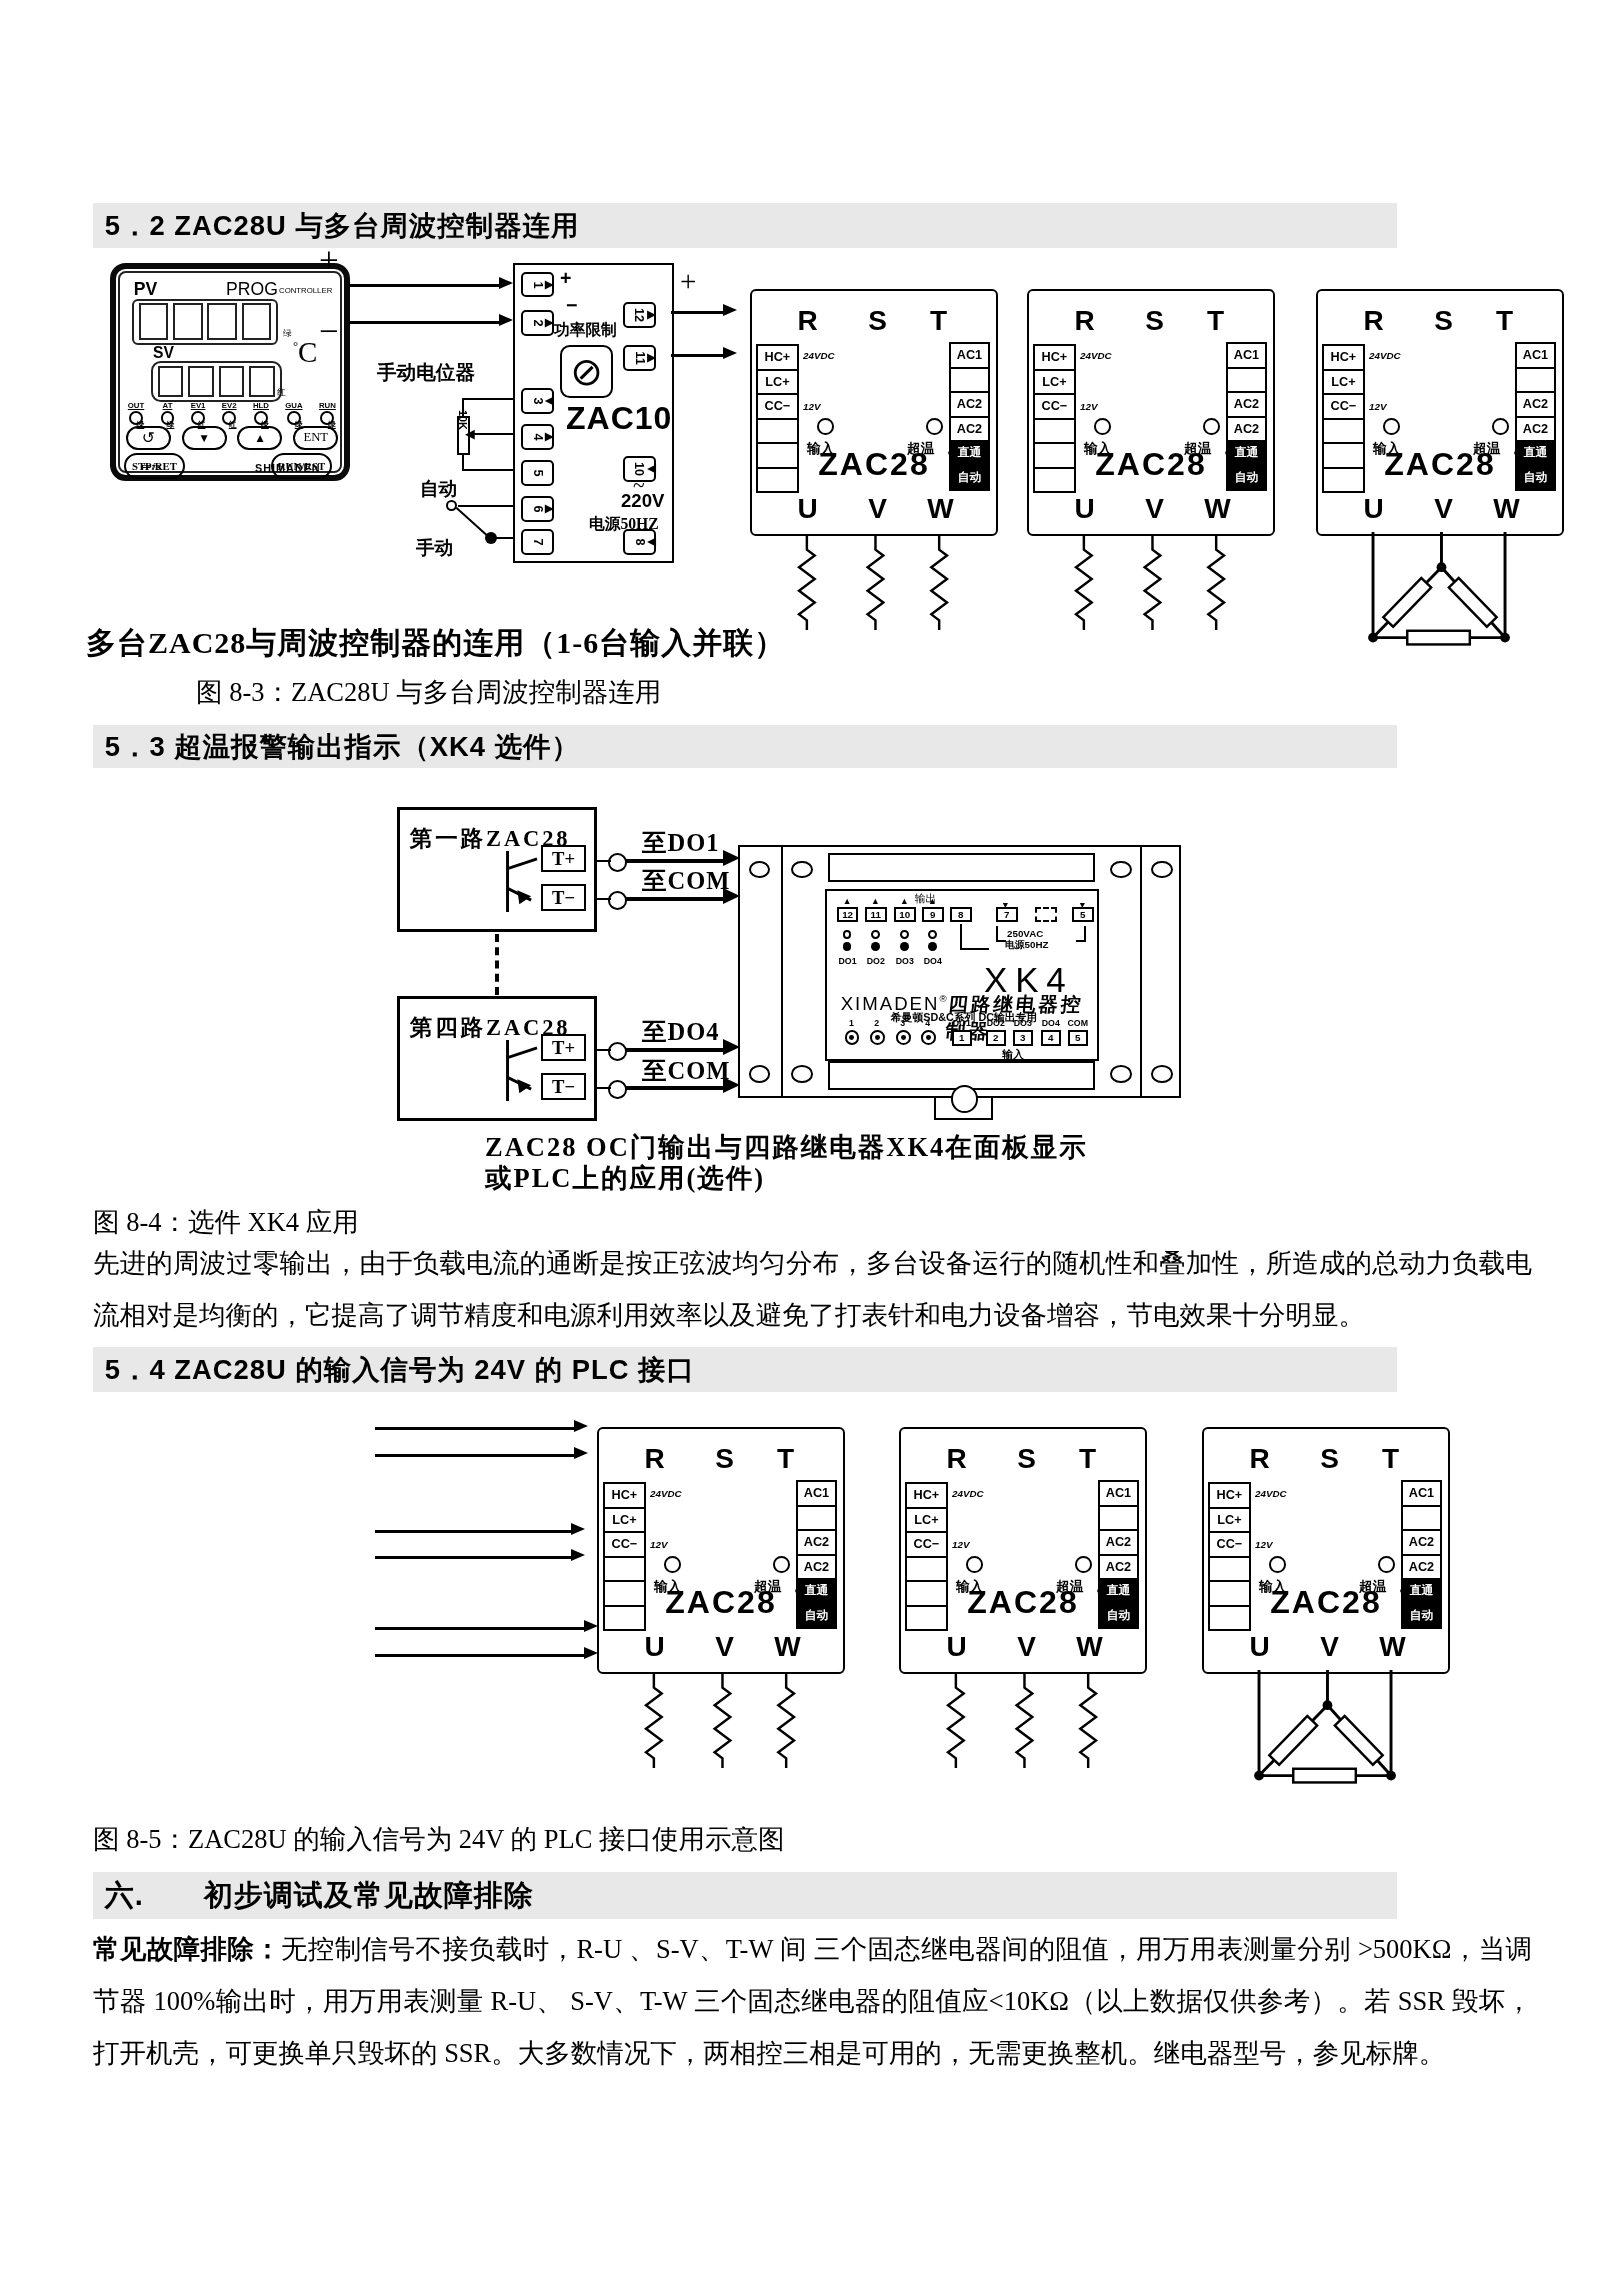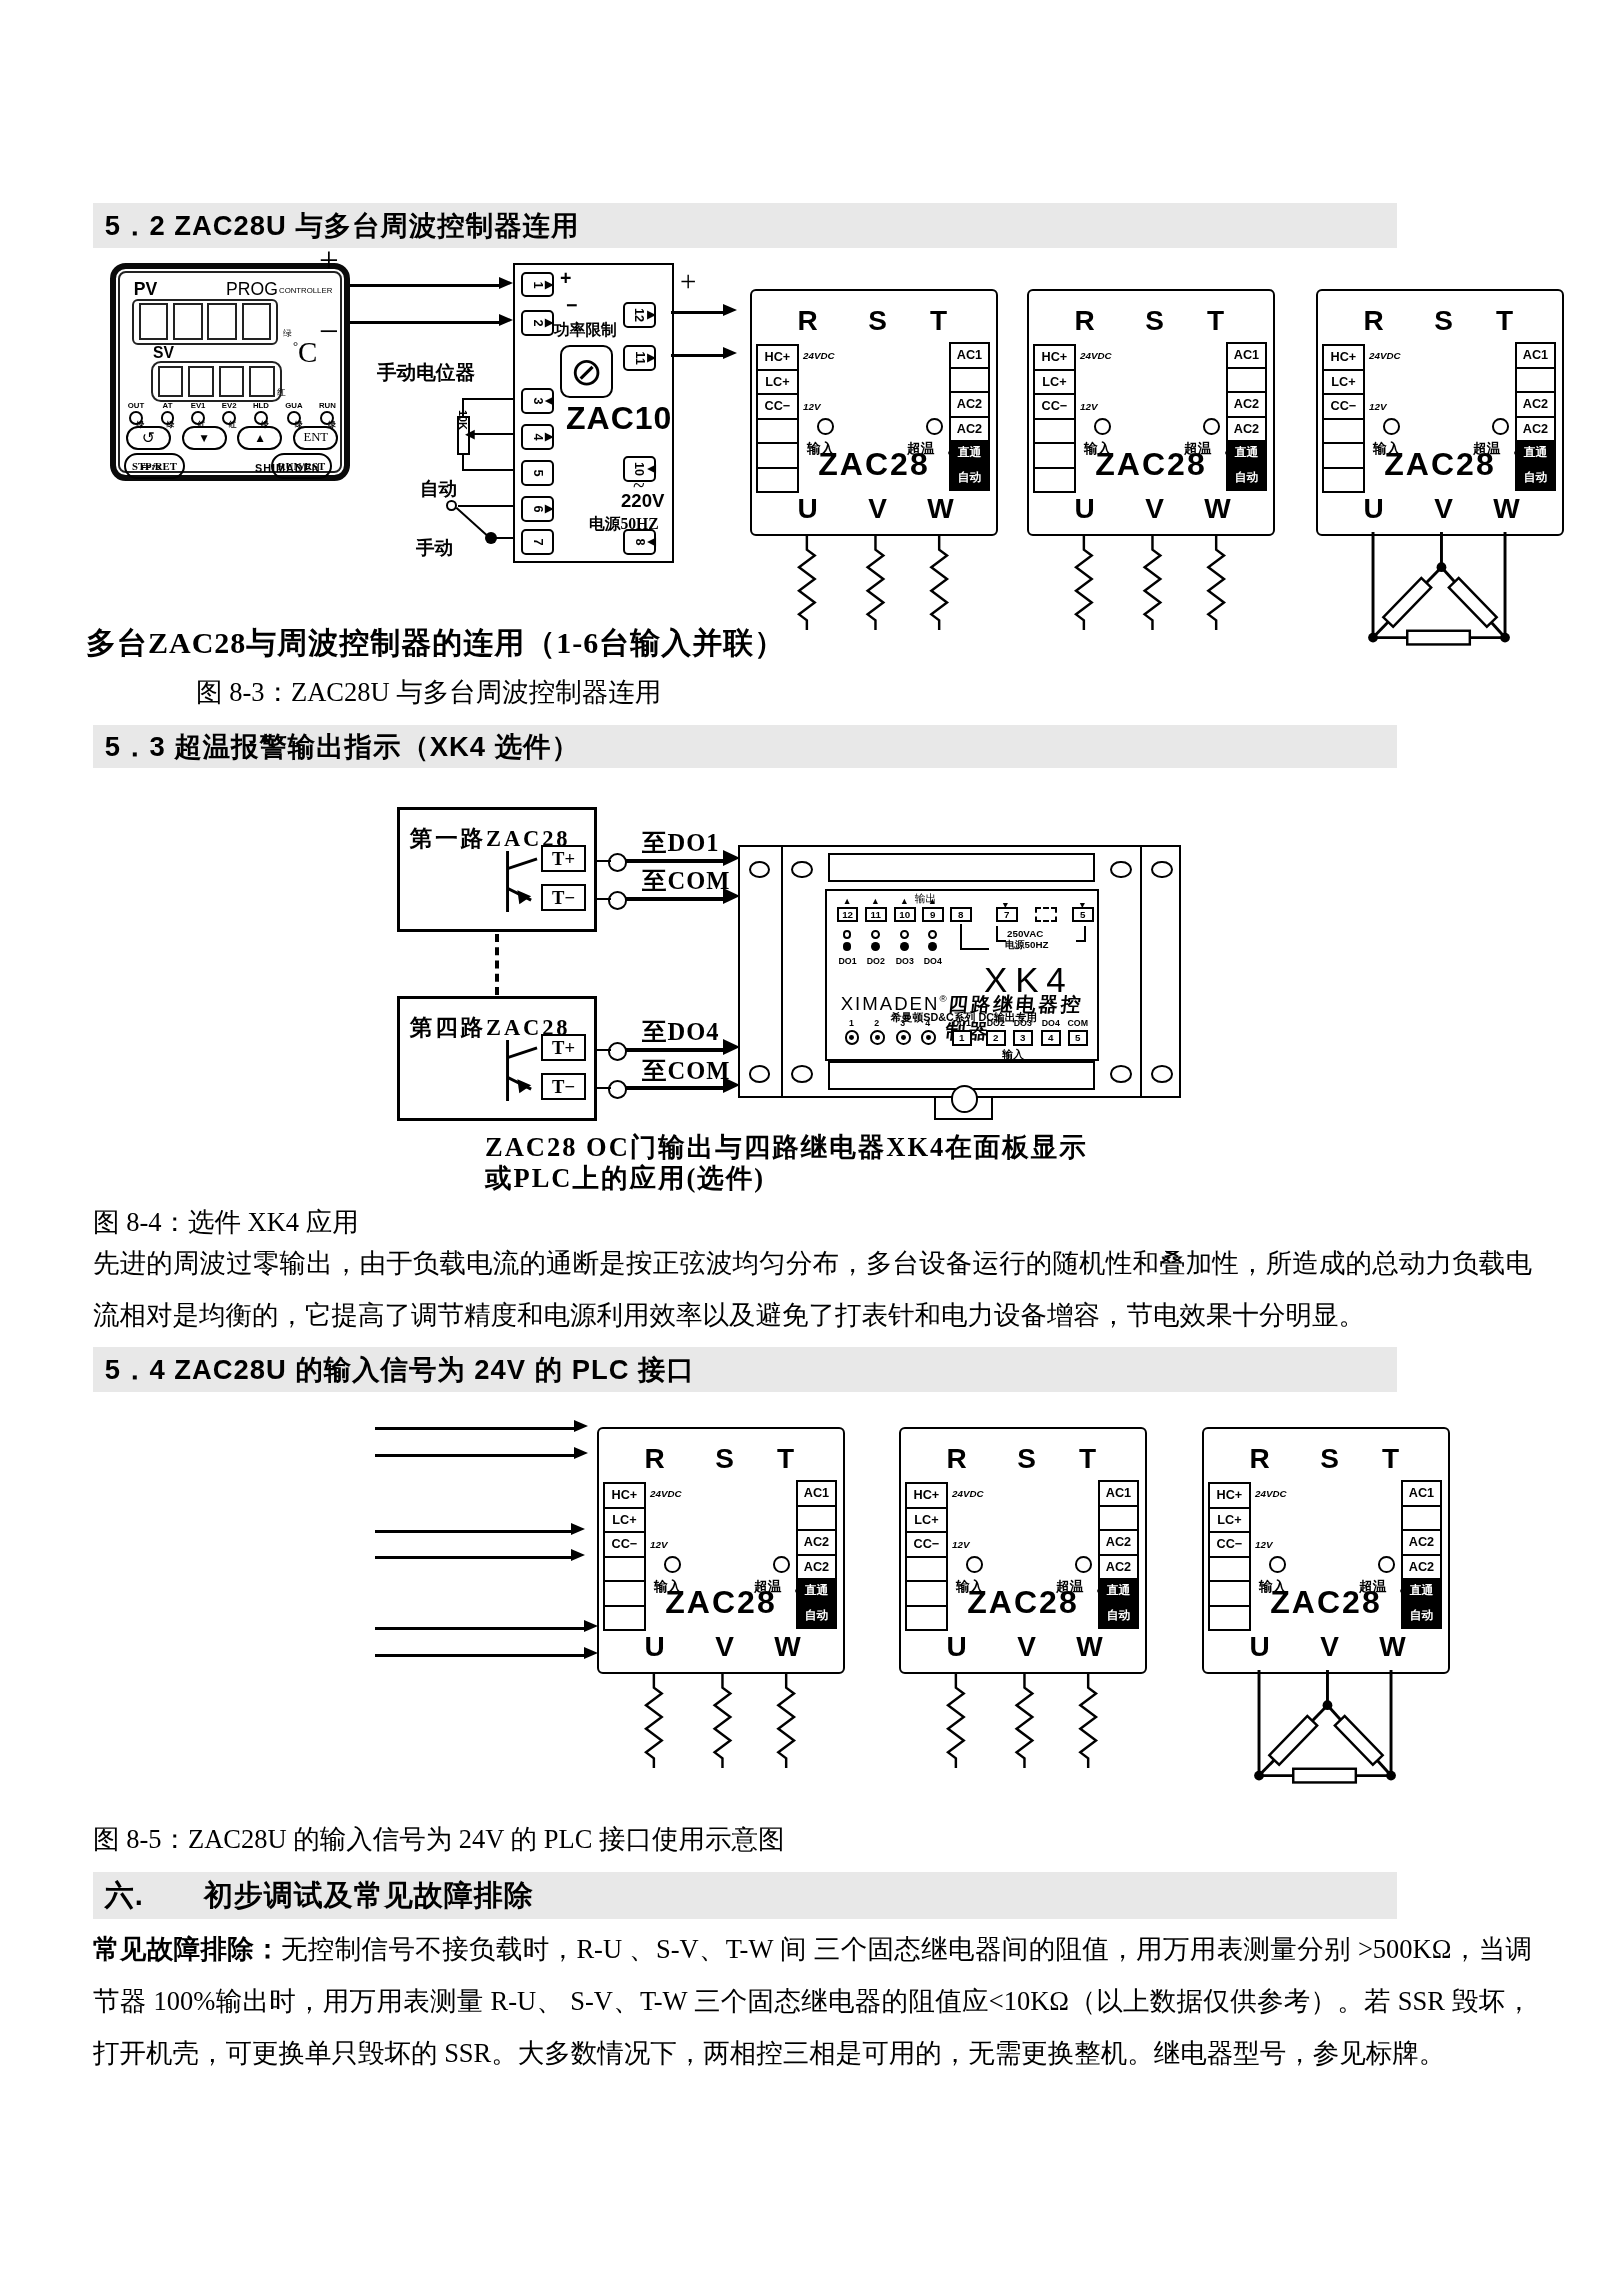--- a/index.html
+++ b/index.html
@@ -21,21 +21,21 @@
                border-top:8.8px solid transparent;border-bottom:8.8px solid transparent;}
   
   .ctrl{position:absolute;left:110px;top:263px;width:240px;height:218px;border:6.9px solid #0a0a0a;
         border-radius:15.7px;background:#fff;padding:2px;box-sizing:border-box;}
   .ctrl-in{position:relative;width:100%;height:100%;border:2px solid #222;border-radius:7.8px;box-sizing:border-box;
            font-family:"Liberation Sans",sans-serif;}
   .disp{position:absolute;border:2px solid #222;border-radius:5.9px;display:flex;gap:4.9px;padding:2.9px 4.9px;}
   .digit{border:2px solid #222;background:#fff;}
   .dig-pv{width:25.5px;height:33px;}
   .dig-sv{width:21.6px;height:27.4px;}
-  .led{display:flex;flex-direction:column;align-items:center;font-size:7.8px;font-weight:bold;line-height:1;}
+  .led{display:flex;flex-direction:column;align-items:center;font-size:7.8px;font-weight:bold;line-height:1;text-decoration:underline;}
   .lcirc{width:9.8px;height:9.8px;border:2px solid #000;border-radius:50%;margin-top:1px;}
   .lcol{font-size:7.8px;align-self:flex-end;margin-top:-3.9px;}
   .kb{width:45px;height:23.5px;border:2px solid #000;border-radius:12.7px;display:flex;align-items:center;
       justify-content:center;box-sizing:border-box;}
   .kb2{position:absolute;width:61px;height:25.5px;border:2px solid #000;border-radius:13.7px;display:flex;
        align-items:center;justify-content:center;font-family:"Liberation Serif",serif;
        font-weight:bold;font-size:10.8px;box-sizing:border-box;}
   
   .zac10{position:absolute;left:513px;top:263px;width:157px;height:296px;border:2px solid #000;background:#fff;}
   .t{position:absolute;width:33px;height:25.5px;border:2px solid #000;border-radius:4.9px;display:flex;

